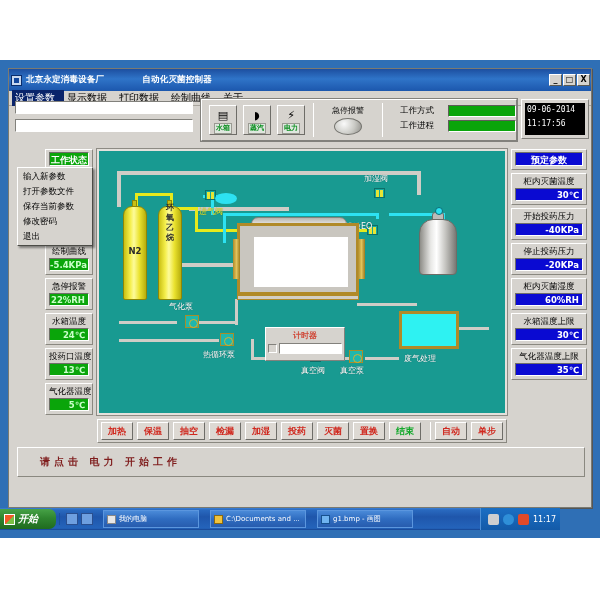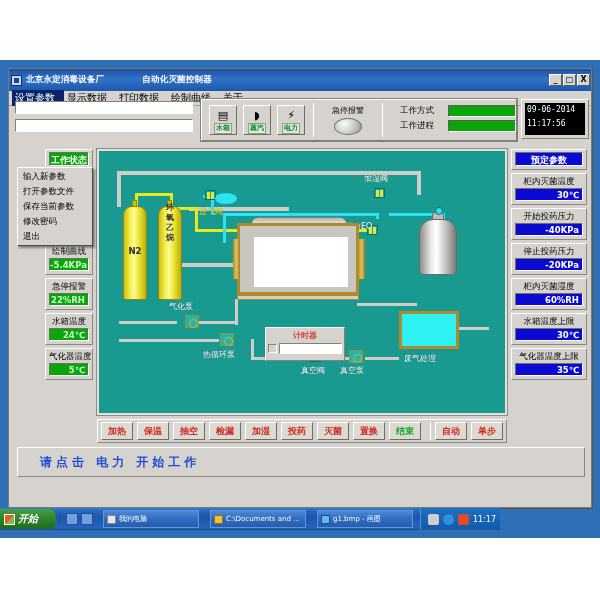--- a/index.html
+++ b/index.html
@@ -365,27 +365,27 @@
   .statusbar {
     position: absolute; left: 8px; top: 378px;
     width: 568px; height: 30px;
     background: #d6d3ce;
     border: 1px solid #fff;
     border-right-color: #8a8880; border-bottom-color: #8a8880;
     display: flex; align-items: center;
     padding-left: 22px;
   }
   .status-text {
-    font-size: 12px; font-weight: bold; color: #1d4ed8;
+    font-size: 10px; font-weight: bold; color: #7f1d1d;
     letter-spacing: 4px;
   }
   
   #taskbar {
     position: absolute; left: 0; top: 508px;
-    width: 500px; height: 22px;
+    width: 560px; height: 22px;
     background: linear-gradient(to bottom,#3b7fd4 0%,#2a6ac0 8%,#1f56ab 40%,#2464bb 92%,#16428e 100%);
     display: flex; align-items: center;
   }
   .startbtn {
     height: 20px; width: 56px;
     background: linear-gradient(to bottom,#47a247,#2f852f 45%,#1f6b1f);
     border-radius: 0 7px 7px 0;
     display: flex; align-items: center;
     padding-left: 4px;
     color: #fff; font-size: 10px; font-style: italic; font-weight: bold;
@@ -515,20 +515,24 @@
         <div class="card-title">绘制曲线</div>
         <div class="card-val green">-5.4KPa</div>
       </div>
       <div class="card">
         <div class="card-title">急停报警</div>
         <div class="card-val green">22%RH</div>
       </div>
       <div class="card">
         <div class="card-title">水箱温度</div>
         <div class="card-val green">24℃</div>
+      </div>
+      <div class="card">
+        <div class="card-title">投药口温度</div>
+        <div class="card-val green">13℃</div>
       </div>
       <div class="card">
         <div class="card-title">气化器温度</div>
         <div class="card-val green">5℃</div>
       </div>
     </div>
 
     <div class="side right">
       <div class="card">
         <div class="hdr-blue">预定参数</div>

